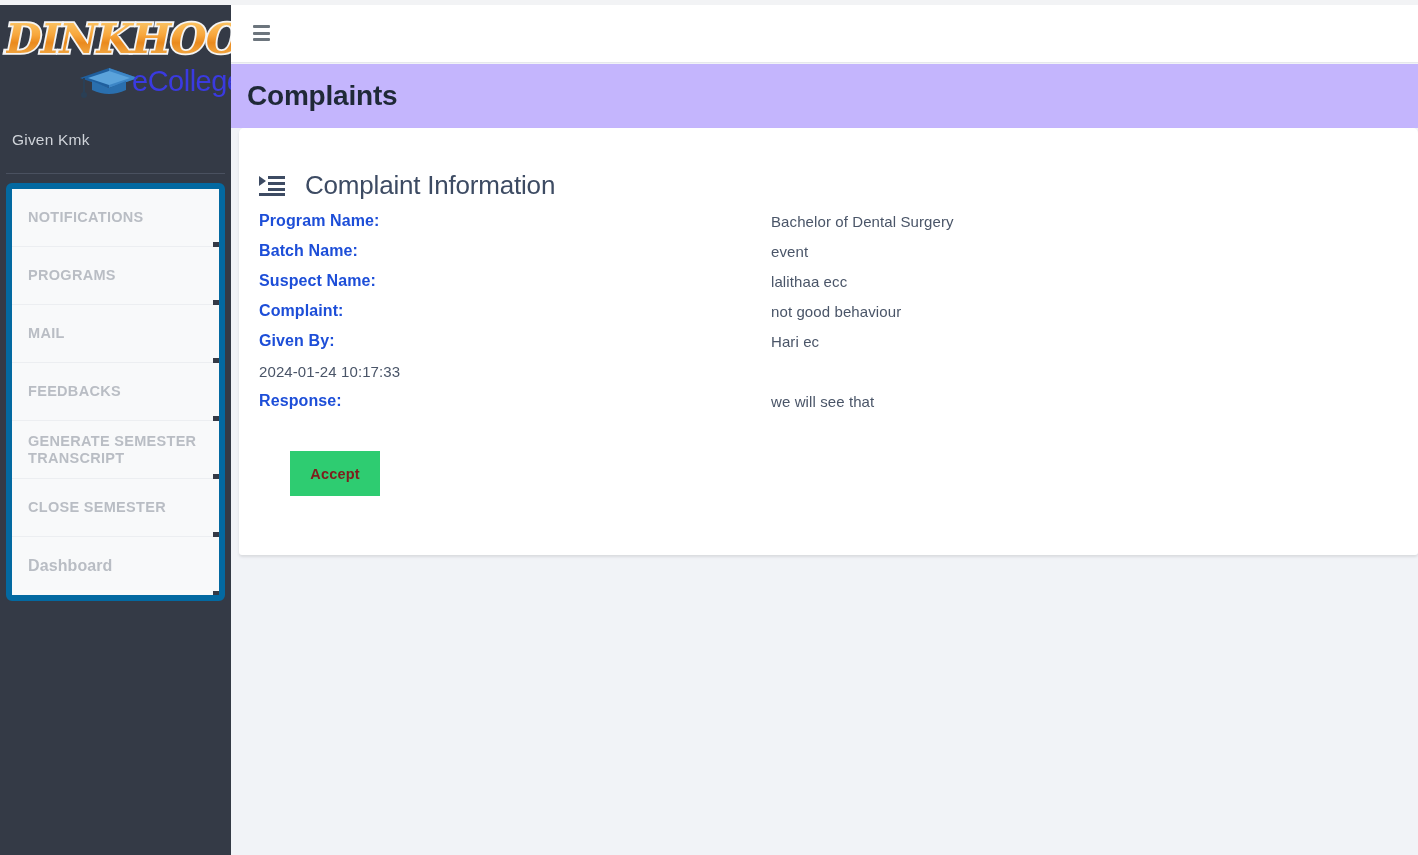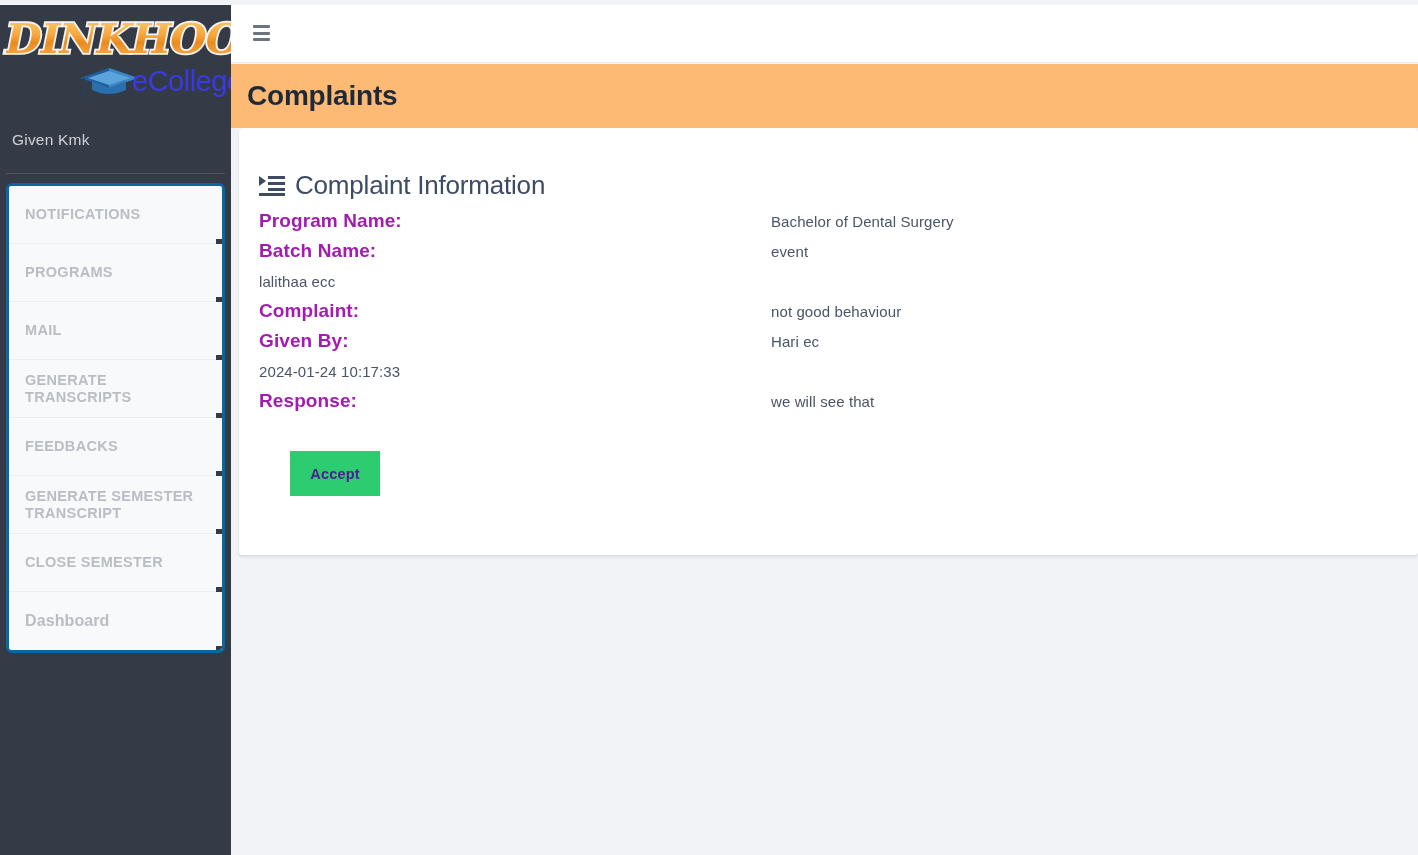--- a/index.html
+++ b/index.html
@@ -76,21 +76,21 @@
     position: absolute; left: 6px; top: 168px;
     width: 219px; height: 1px;
     background: #4a5160;
   }
 
   
   #nav-card {
     position: absolute; left: 6px; top: 178px;
     width: 219px;
     background: #f8f9fa;
-    border: 3px solid #0369a1;
+    border: 6px solid #0369a1;
     border-radius: 6px;
     overflow: hidden;
   }
   .nav-item {
     position: relative;
     height: 58px;
     display: flex;
     align-items: center;
     padding: 0 16px;
     background: #f8f9fa;
@@ -141,78 +141,78 @@
   #hamburger span {
     display: block;
     width: 17px; height: 3px;
     background: #6c757d;
     border-radius: 1px;
   }
 
   #page-header {
     position: absolute; top: 59px; left: 0;
     width: 1187px; height: 64px;
-    background: #fdba74;
+    background: #c4b5fd;
     display: flex; align-items: center;
   }
   #page-title {
     margin-left: 16px;
     font-size: 28px;
     font-weight: bold;
     color: #1f2937;
     letter-spacing: -0.2px;
   }
 
   #content-card {
     position: absolute; top: 123px; left: 8px;
     width: 1179px; height: 427px;
     background: #ffffff;
     border-radius: 5px 5px 3px 3px;
     box-shadow: 0 2px 3px rgba(0,0,0,0.10);
   }
 
   #card-heading {
     position: absolute; left: 20px; top: 42px;
-    display: flex; align-items: center; gap: 10px;
+    display: flex; align-items: center; gap: 20px;
   }
   #indent-icon { width: 26px; height: 22px; display: block; }
   #card-heading-text {
     font-size: 26px;
     color: #3d4b63;
     letter-spacing: -0.2px;
   }
 
   #detail-list {
     position: absolute; left: 20px; top: 78px;
     width: 1140px;
   }
   .detail-row {
     display: flex;
     height: 30px;
     align-items: center;
   }
   .detail-label {
     width: 512px;
-    font-size: 19px;
-    font-weight: bold;
-    color: #a21caf;
+    font-size: 16px;
+    font-weight: bold;
+    color: #1d4ed8;
     letter-spacing: 0.1px;
   }
   .detail-value {
     font-size: 15px;
     color: #4a5568;
     letter-spacing: 0.1px;
   }
 
   #accept-button {
     position: absolute; left: 51px; top: 323px;
     width: 90px; height: 45px;
     background: #2ecc71;
     border: none;
-    color: #4c1d95;
+    color: #7f1d1d;
     font-size: 14.5px;
     font-weight: bold;
     font-family: "Liberation Sans", sans-serif;
     cursor: pointer;
     letter-spacing: 0.2px;
   }
 </style>
 </head>
 <body>
 
@@ -244,24 +244,20 @@
     </div>
     <div class="nav-item">
       <span class="nav-label">PROGRAMS</span>
       <span class="nav-marker"></span>
     </div>
     <div class="nav-item">
       <span class="nav-label">MAIL</span>
       <span class="nav-marker"></span>
     </div>
     <div class="nav-item">
-      <span class="nav-label">GENERATE TRANSCRIPTS</span>
-      <span class="nav-marker"></span>
-    </div>
-    <div class="nav-item">
       <span class="nav-label">FEEDBACKS</span>
       <span class="nav-marker"></span>
     </div>
     <div class="nav-item">
       <span class="nav-label">GENERATE SEMESTER TRANSCRIPT</span>
       <span class="nav-marker"></span>
     </div>
     <div class="nav-item">
       <span class="nav-label">CLOSE SEMESTER</span>
       <span class="nav-marker"></span>
@@ -303,20 +299,21 @@
     <div id="detail-list">
       <div class="detail-row">
         <span class="detail-label">Program Name:</span>
         <span class="detail-value">Bachelor of Dental Surgery</span>
       </div>
       <div class="detail-row">
         <span class="detail-label">Batch Name:</span>
         <span class="detail-value">event</span>
       </div>
       <div class="detail-row">
+        <span class="detail-label">Suspect Name:</span>
         <span class="detail-value">lalithaa ecc</span>
       </div>
       <div class="detail-row">
         <span class="detail-label">Complaint:</span>
         <span class="detail-value">not good behaviour</span>
       </div>
       <div class="detail-row">
         <span class="detail-label">Given By:</span>
         <span class="detail-value">Hari ec</span>
       </div>

